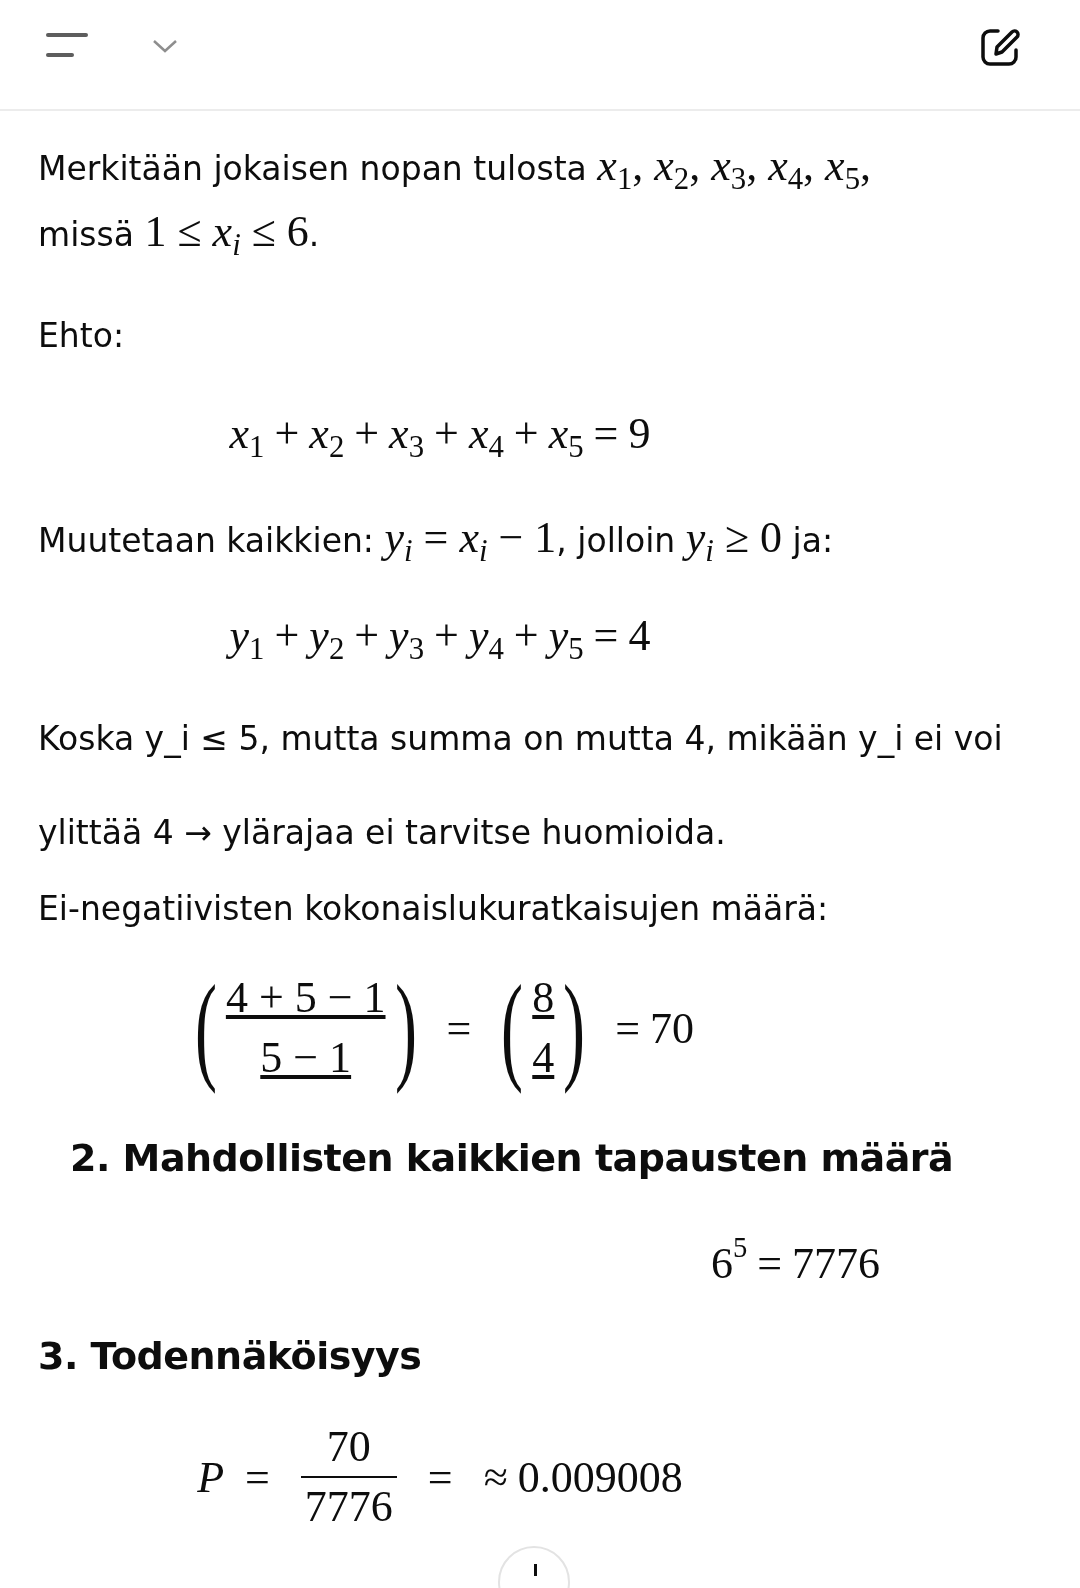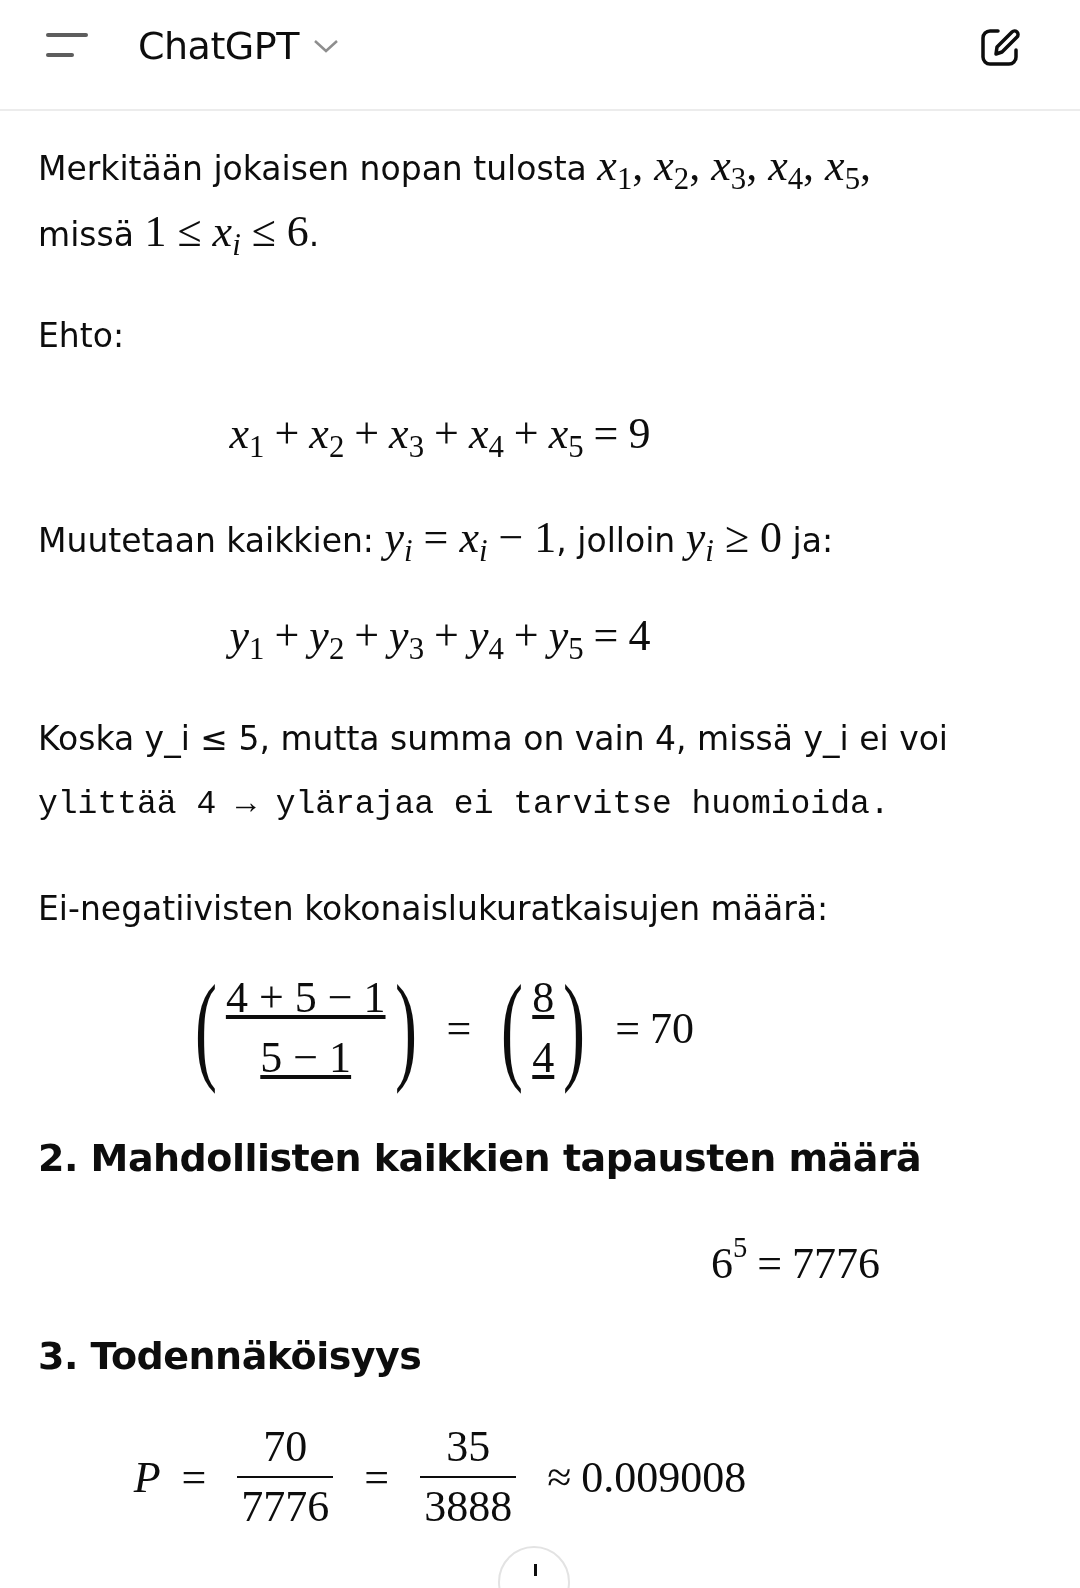--- a/index.html
+++ b/index.html
@@ -41,21 +41,20 @@
 </style>
 </head>
 <body>
 
 <div class="header">
   <div class="menu-btn">
     <span class="bar1"></span>
     <span class="bar2"></span>
   </div>
   <div class="title-wrap">
-    <span class="title">ChatGPT</span>
     <svg class="chev" viewBox="0 0 26 16">
       <polyline points="2,3 13,13 24,3" fill="none" stroke="#8e8e8e" stroke-width="2.5"></polyline>
     </svg>
   </div>
   <svg class="new-chat" viewBox="0 0 46 46">
     <path d="M20 7 H12 a7 7 0 0 0 -7 7 V33 a7 7 0 0 0 7 7 H31 a7 7 0 0 0 7 -7 V26" fill="none" stroke="#0d0d0d" stroke-width="3.5" stroke-linecap="round"></path>
     <path d="M18 30 L19 23 L34 8 a3.5 3.5 0 0 1 5 5 L24 28 Z" fill="none" stroke="#0d0d0d" stroke-width="3.5" stroke-linejoin="round"></path>
   </svg>
 </div>
 
@@ -85,22 +84,22 @@
   <span>Muutetaan kaikkien:</span>
   <span class="m"><span class="mi">y</span><span class="isub">i</span> = <span class="mi">x</span><span class="isub">i</span> − 1</span><span>, jolloin</span>
   <span class="m"><span class="mi">y</span><span class="isub">i</span> ≥ 0</span>
   <span>ja:</span>
 </div>
 
 <div class="eq" style="top:610px;">
   <span class="mi">y</span><span class="sub">1</span><span class="op">+</span><span class="mi">y</span><span class="sub">2</span><span class="op">+</span><span class="mi">y</span><span class="sub">3</span><span class="op">+</span><span class="mi">y</span><span class="sub">4</span><span class="op">+</span><span class="mi">y</span><span class="sub">5</span><span class="op">=</span><span>4</span>
 </div>
 
-<div class="p" style="top:706px;">Koska y_i ≤ 5, mutta summa on vain 4, missä y_i ei voi</div>
-<div class="p" style="top:772px;font-family:Liberation Mono, monospace;">ylittää 4 → ylärajaa ei tarvitse huomioida.</div>
+<div class="p" style="top:706px;">Koska y_i ≤ 5, mutta summa on mutta 4, mikään y_i ei voi</div>
+<div class="p" style="top:800px;">ylittää 4 → ylärajaa ei tarvitse huomioida.</div>
 
 <div class="p" style="top:876px;">Ei-negatiivisten kokonaislukuratkaisujen määrä:</div>
 
 <div class="eq" style="top:968px;">
   <span class="binom">
     <span class="paren">(</span>
     <span class="stack">
         <span>4 + 5 − 1</span>
         <span>5 − 1</span>
       </span>
@@ -111,38 +110,34 @@
     <span class="paren">(</span>
     <span class="stack">
         <span>8</span>
         <span>4</span>
       </span>
     <span class="paren">)</span>
   </span>
   <span class="op" style="vertical-align:middle;">=</span><span style="vertical-align:middle;">70</span>
 </div>
 
-<div class="h" style="top:1136px;">2. Mahdollisten kaikkien tapausten määrä</div>
+<div class="h" style="top:1136px;margin-left:32px;">2. Mahdollisten kaikkien tapausten määrä</div>
 
 <div class="eq" style="top:1232px;text-align:right;">
   <span>6</span><span class="sup">5</span><span class="op">=</span><span>7776</span>
 </div>
 
 <div class="h" style="top:1334px;text-align:right;">3. Todennäköisyys</div>
 
 <div class="eq" style="top:1418px;">
   <span class="mi" style="vertical-align:middle;">P</span>
   <span class="op" style="vertical-align:middle;">=</span>
   <span class="frac">
       <span class="num">70</span>
       <span class="den">7776</span>
     </span>
   <span class="op" style="vertical-align:middle;">=</span>
-  <span class="frac">
-      <span class="num">35</span>
-      <span class="den">3888</span>
-    </span>
   <span class="op" style="vertical-align:middle;">≈</span><span style="vertical-align:middle;">0.009008</span>
 </div>
 
 <div class="scroll-btn">
   <span class="arrow"></span>
 </div>
 
 </body></html>

